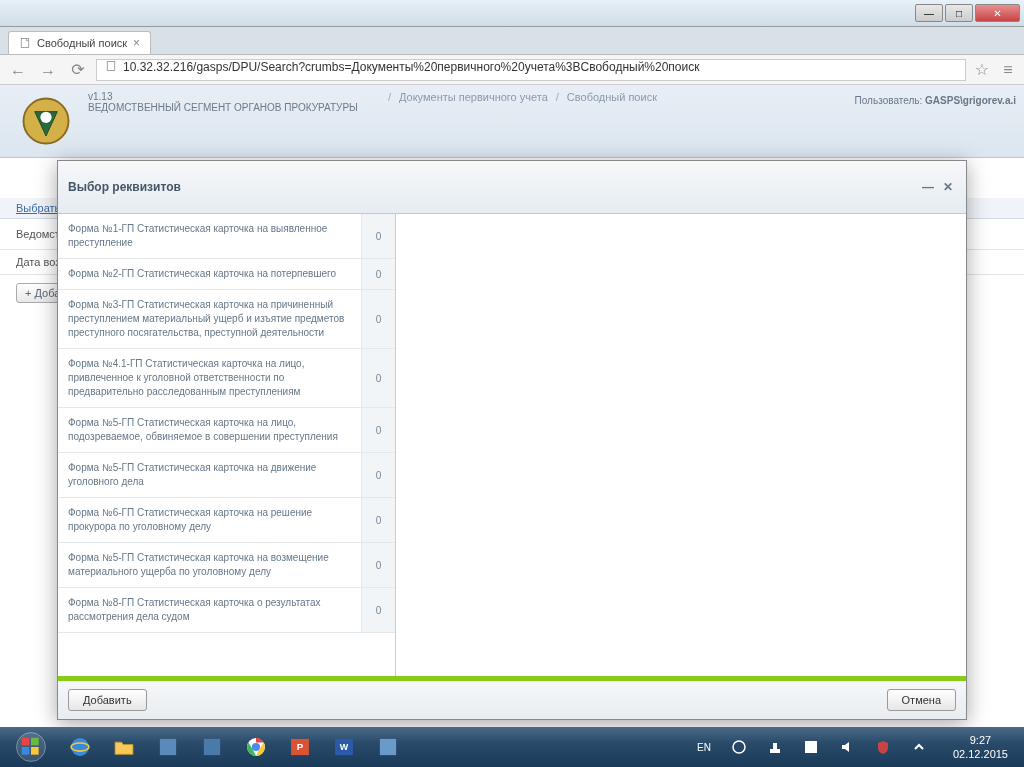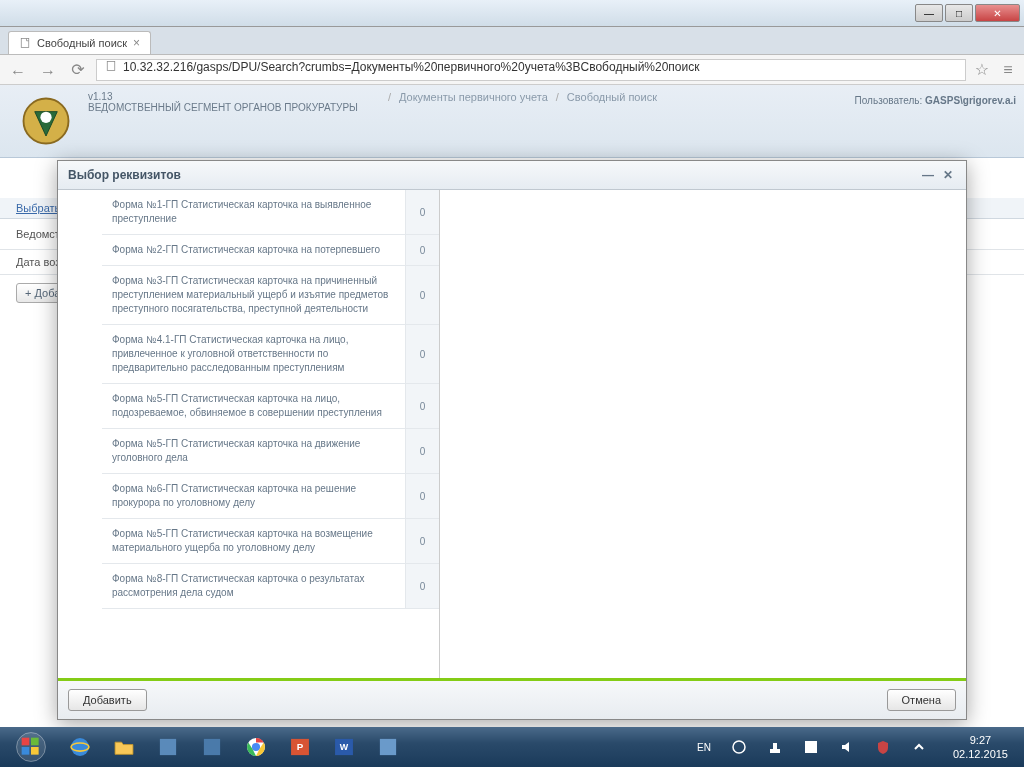--- a/index.html
+++ b/index.html
@@ -45,24 +45,24 @@
     
     .form-row { padding: 6px 16px; font-size: 11px; color: #555; display: flex; align-items: center; gap: 6px; border-bottom: 1px solid #e0e4e8; }
     .form-row input { height: 18px; border: 1px solid #aaa; padding: 0 4px; font-size: 11px; }
     
     .add-btn-wrap { padding: 8px 16px; }
     .add-btn { font-size: 11px; padding: 3px 8px; background: linear-gradient(#fff,#e8e8e8); border: 1px solid #aaa; border-radius: 3px; cursor: pointer; display: inline-flex; align-items: center; gap: 3px; color: #556677; }
     
     
     .modal-overlay { position: absolute; top: 85px; left: 0; right: 0; bottom: 40px; display: flex; justify-content: center; padding-top: 75px; }
     .modal { width: 910px; height: 560px; background: #fff; border: 1px solid #888; box-shadow: 0 4px 20px rgba(0,0,0,0.35); display: flex; flex-direction: column; }
-    .modal-hdr { background: linear-gradient(#f6f8fa,#e6ecf2); border-bottom: 1px solid #c0c8d0; padding: 6px 10px; display: flex; align-items: center; font-size: 12px; color: #445566; font-weight: bold; }
+    .modal-hdr { background: linear-gradient(#f6f8fa,#e6ecf2); border-bottom: 1px solid #c0c8d0; padding: 18px 10px; display: flex; align-items: center; font-size: 12px; color: #445566; font-weight: bold; }
     .modal-hdr .spacer { flex: 1; }
     .modal-ctl { width: 16px; height: 16px; display: flex; align-items: center; justify-content: center; font-size: 12px; color: #667788; cursor: pointer; margin-left: 4px; }
-    .modal-body { flex: 1; display: flex; border-bottom: 3px solid #84cc16; overflow: hidden; padding-left: 44px; }
+    .modal-body { flex: 1; display: flex; border-bottom: 5px solid #84cc16; overflow: hidden; }
     .left-pane { width: 338px; border-right: 1px solid #ccc; overflow-y: auto; }
     .right-pane { flex: 1; background: #fff; }
     .req-item { display: flex; border-bottom: 1px solid #e4e8ec; font-size: 10px; color: #667788; }
     .req-label { flex: 1; padding: 8px 10px; cursor: pointer; line-height: 1.4; }
     .req-count { width: 34px; background: #f2f5f8; border-left: 1px solid #e4e8ec; display: flex; align-items: center; justify-content: center; font-size: 10px; color: #778899; }
     .modal-ftr { padding: 8px 10px; background: linear-gradient(#f6f8fa,#e8ecf0); display: flex; justify-content: space-between; gap: 25px; }
     .modal-btn { padding: 4px 14px; font-size: 11px; background: linear-gradient(#fff,#e6e6e6); border: 1px solid #999; border-radius: 3px; cursor: pointer; color: #333; }
     
     
     .taskbar { position: absolute; bottom: 0; left: 0; right: 0; height: 40px; background: linear-gradient(#4a6a8a, #2a4a6a 40%, #1a3a5a); display: flex; align-items: center; padding: 0 4px; }

